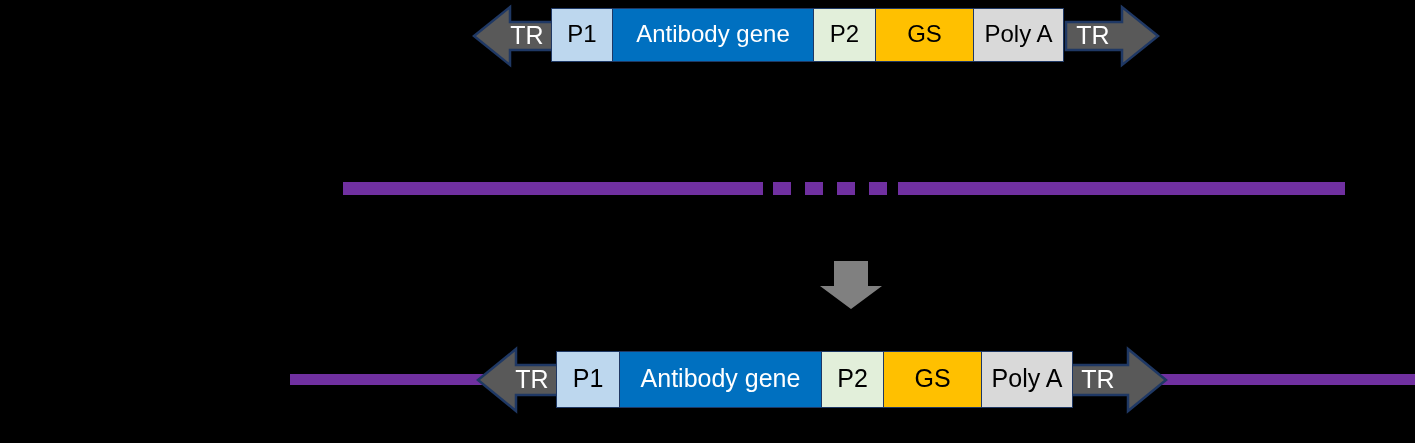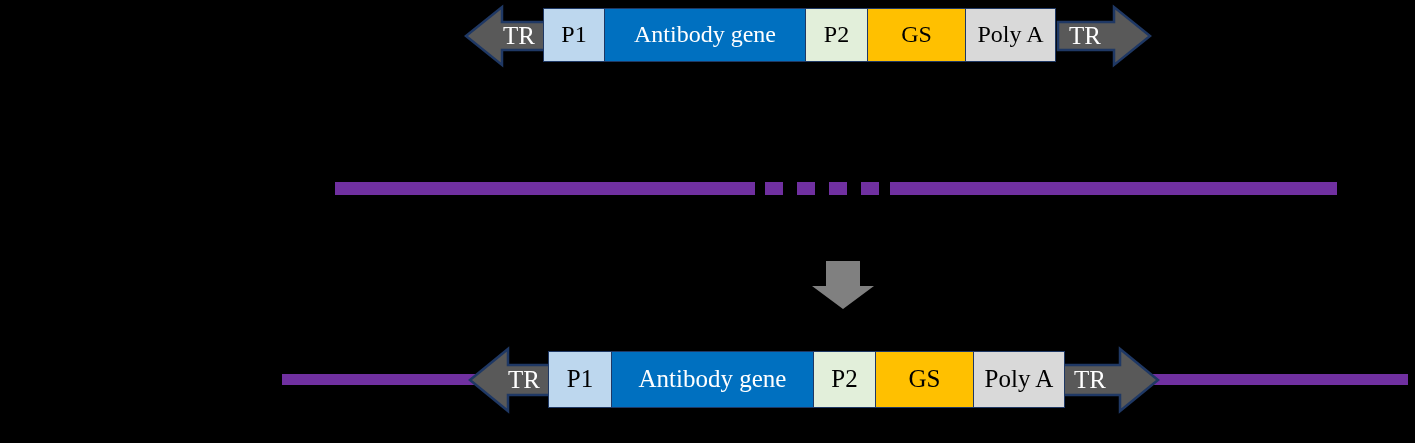--- a/index.html
+++ b/index.html
@@ -10,24 +10,23 @@
   body {
     width: 1415px;
     height: 443px;
     position: relative;
     overflow: hidden;
     font-family: "Liberation Sans", sans-serif;
   }
 
   .stage {
     position: absolute;
-    left: 0; top: 0;
+    left: 8px; top: 0;
     width: 1207px;
     height: 443px;
-    font-family: Liberation Serif, serif;
   }
 
   
   .cassette {
     position: absolute;
     display: flex;
     align-items: stretch;
   }
   .gbox {
     position: relative;

